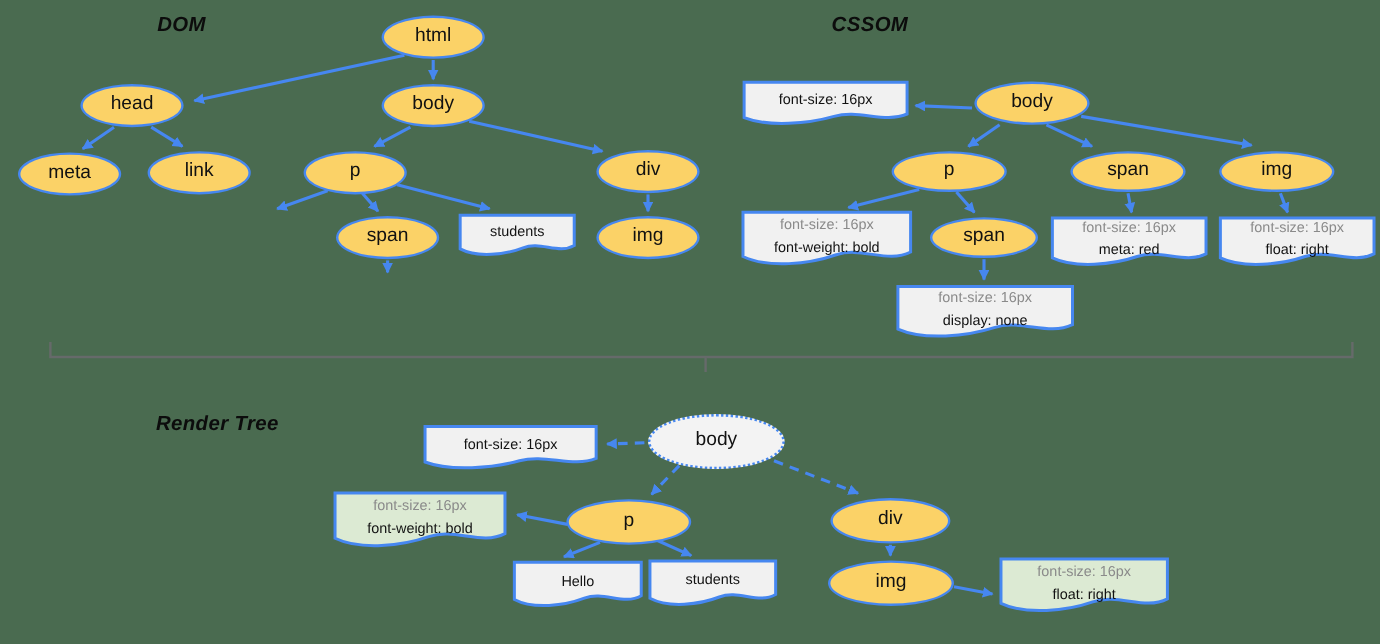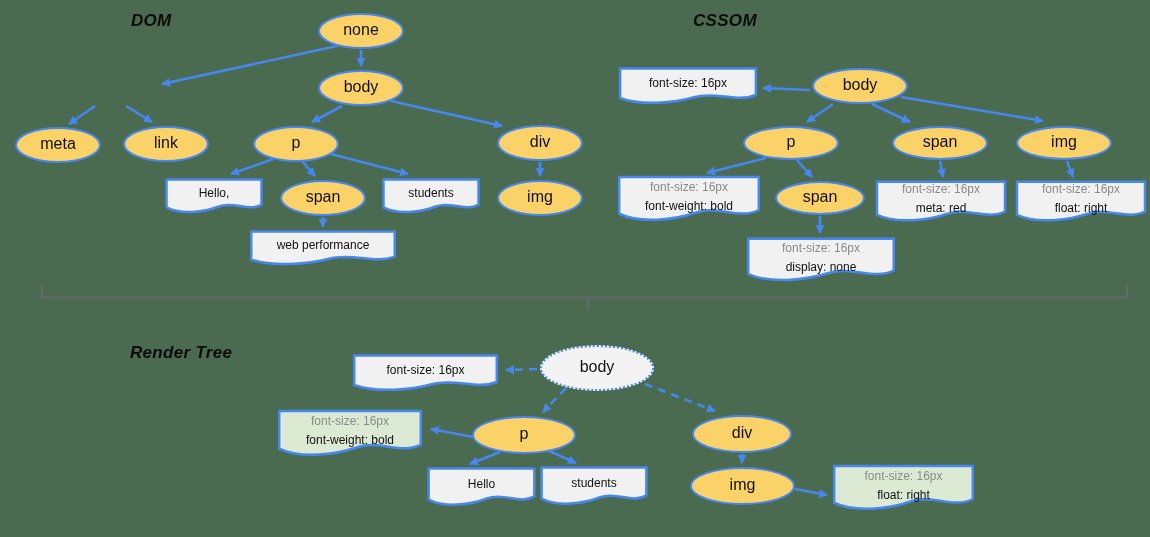--- a/index.html
+++ b/index.html
@@ -119,21 +119,24 @@
     <line class="arr" marker-end="url(#ah)" x1="547" y1="450" x2="576" y2="463"></line>
     <line class="arr" marker-end="url(#ah)" x1="742" y1="454" x2="742" y2="463"></line>
     <line class="arr" marker-end="url(#ah)" x1="795" y1="489" x2="827" y2="495"></line>
   </svg>
 
   <div class="sec-title" id="t-dom">DOM</div>
   <div class="sec-title" id="t-cssom">CSSOM</div>
   <div class="sec-title" id="t-rt">Render Tree</div>
 
   <div class="node" id="n-dom-html">
-      <span>none</span>
+      <span>html</span>
+    </div>
+  <div class="node" id="n-dom-head">
+      <span>head</span>
     </div>
   <div class="node" id="n-dom-body">
       <span>body</span>
     </div>
   <div class="node" id="n-dom-link">
       <span>link</span>
     </div>
   <div class="node" id="n-dom-meta">
       <span>meta</span>
     </div>
@@ -143,37 +146,25 @@
   <div class="node" id="n-dom-div">
       <span>div</span>
     </div>
   <div class="node" id="n-dom-span">
       <span>span</span>
     </div>
   <div class="node" id="n-dom-img">
       <span>img</span>
     </div>
 
-  <div class="doc" id="d-hello">
-    <svg viewBox="0 0 100 40" preserveAspectRatio="none">
-        <path class="shape" d="M1.5,1.5 L98.5,1.5 L98.5,28 C85,36 70,24 55,30 C40,36 16,39 1.5,31 Z"></path>
-      </svg>
-    <div class="txt">Hello,</div>
-  </div>
   <div class="doc" id="d-students">
     <svg viewBox="0 0 100 40" preserveAspectRatio="none">
         <path class="shape" d="M1.5,1.5 L98.5,1.5 L98.5,28 C85,36 70,24 55,30 C40,36 16,39 1.5,31 Z"></path>
       </svg>
     <div class="txt">students</div>
-  </div>
-  <div class="doc" id="d-webperf">
-    <svg viewBox="0 0 100 40" preserveAspectRatio="none">
-        <path class="shape" d="M1.5,1.5 L98.5,1.5 L98.5,28 C85,36 70,24 55,30 C40,36 16,39 1.5,31 Z"></path>
-      </svg>
-    <div class="txt">web performance</div>
   </div>
 
   <div class="node" id="n-cssom-body">
       <span>body</span>
     </div>
   <div class="node" id="n-cssom-p">
       <span>p</span>
     </div>
   <div class="node" id="n-cssom-span">
       <span>span</span>

